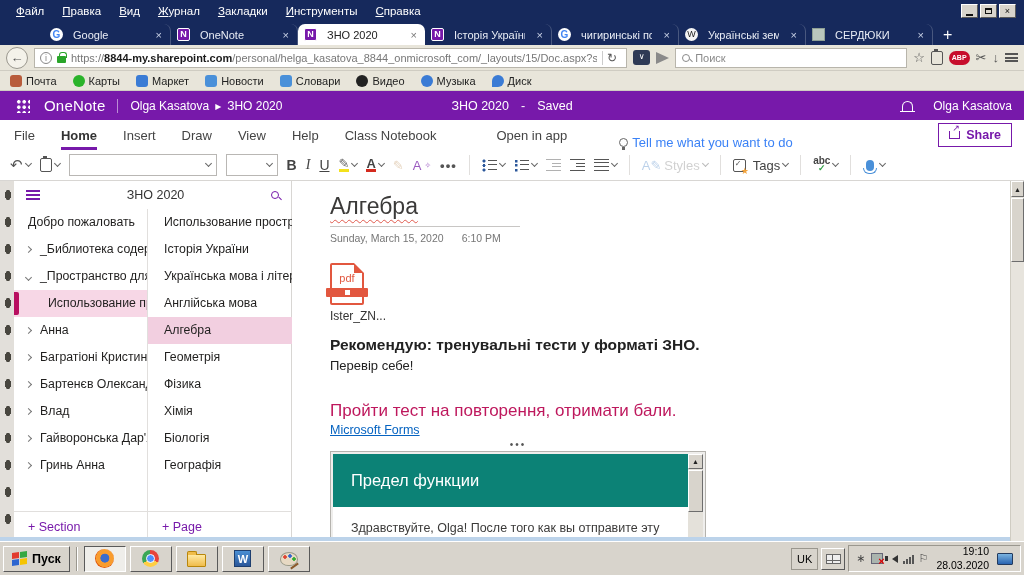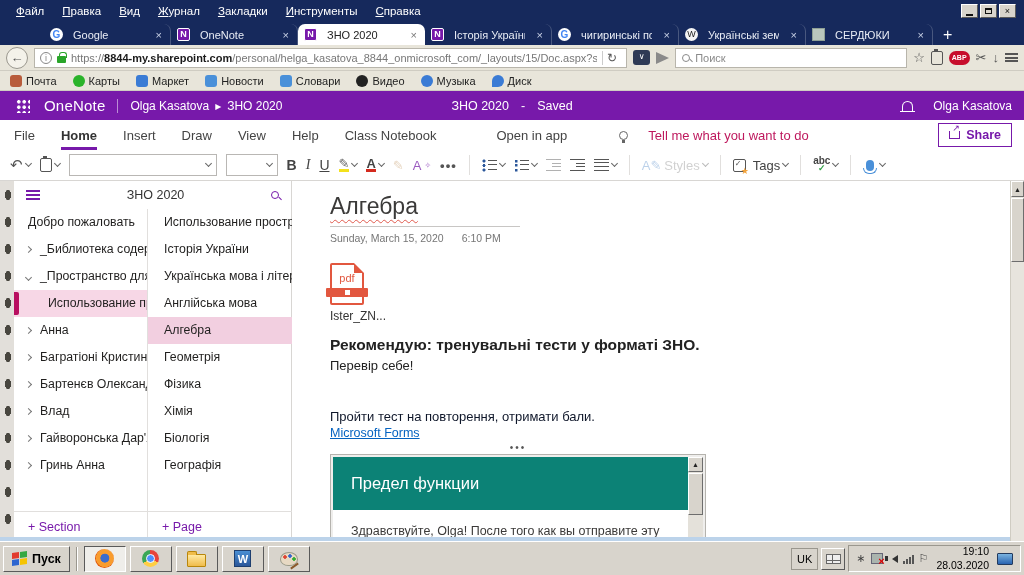--- a/index.html
+++ b/index.html
@@ -70,25 +70,25 @@
   .on-app{font-size:15px;letter-spacing:.2px;margin-right:12px}
   .on-div{width:1px;height:14px;background:rgba(255,255,255,.5);margin-right:12px}
   .on-bc{font-size:12px;display:flex;gap:6px;align-items:center}
   .on-center{position:absolute;left:0;right:0;display:flex;justify-content:center;gap:12px;font-size:12.5px;pointer-events:none}
   .on-right{margin-left:auto;display:flex;align-items:center;gap:18px;z-index:1}
   .bell{width:11px;height:10px;border:1.5px solid #fff;border-bottom:none;border-radius:6px 6px 0 0;position:relative;margin-right:2px}
   .bell::after{content:"";position:absolute;left:-3px;right:-3px;bottom:-1.5px;height:1.5px;background:#fff}
   .on-user{font-size:12px}
 
   
-  .ribbon-tabs{height:30px;background:#fff;display:flex;align-items:center;padding:0 14px;gap:26px;font-size:13px;color:#444;position:relative}
+  .ribbon-tabs{height:30px;background:#fff;display:flex;align-items:flex-end;padding:0 14px;gap:26px;font-size:13px;color:#444;position:relative}
   .rtab{height:30px;display:flex;align-items:center;border-bottom:3px solid transparent;padding-top:3px}
   .rtab.active{font-weight:bold;border-bottom-color:#7719aa;color:#333}
   .open-app{margin-left:34px}
-  .tellme{display:flex;align-items:center;gap:20px;color:#be185d;margin-left:26px}
+  .tellme{display:flex;align-items:center;gap:4px;color:#3b82f6;margin-left:26px}
   .bulb{width:9px;height:9px;border:1.3px solid #666;border-radius:50%;position:relative}
   .bulb::after{content:"";position:absolute;left:2px;bottom:-4px;width:2.6px;height:3px;background:#666}
   .share-btn{position:absolute;right:12px;top:3px;height:24px;border:1px solid #7719aa;background:#fff;color:#7719aa;
              display:flex;align-items:center;padding:0 10px;font-size:12.5px;font-weight:bold;gap:6px}
   .share-ico{width:11px;height:8px;border:1.2px solid #7719aa;border-top:none;position:relative}
   .share-ico::after{content:"↗";position:absolute;top:-8px;left:2px;font-size:9px;color:#7719aa;font-weight:normal}
 
   .toolbar{height:31px;background:#fff;border-bottom:1px solid #d8d6d3;display:flex;align-items:center;padding:0 10px;gap:9px;color:#444}
   .tbtn{display:flex;align-items:center;gap:3px;font-size:13px;color:#444}
   .chevd{width:5px;height:5px;border-right:1.2px solid #666;border-bottom:1.2px solid #666;transform:rotate(45deg);margin-top:-3px}
@@ -166,21 +166,21 @@
   .pg-date{margin-top:5px;font-size:10.5px;color:#767676;display:flex;gap:18px}
   .attach{margin-top:19px}
   .pdf-icon{width:34px;height:42px;border:2px solid #e2573f;border-radius:2px;background:#fff;position:relative;
             color:#e2573f;font-size:11px;text-align:center;line-height:26px}
   .pdf-icon::before{content:"";position:absolute;top:-2px;right:-2px;border:5px solid #fff;border-left-color:#e2573f;border-bottom-color:#e2573f}
   .pdf-icon::after{content:"";position:absolute;left:-6px;right:-6px;bottom:6px;height:9px;background:#e2573f;
             border-radius:1px;background-image:linear-gradient(#fff 0 0);background-size:5px 5px;background-position:center 2px;background-repeat:no-repeat}
   .attach-label{margin-top:4px;font-size:12px;color:#333}
   .pg-head{margin-top:13px;font-size:15.5px;font-weight:bold;color:#222}
   .pg-sub{margin-top:4px;font-size:13px;color:#222}
-  .pg-line{margin-top:36px;font-size:13px;color:#0f172a}
+  .pg-line{margin-top:28px;font-size:17px;color:#be185d}
   .pg-link{margin-top:2px;font-size:12.5px;color:#0563c1;text-decoration:underline;display:inline-block}
   .embed{width:376px;margin-top:4px}
   .embed-handle{text-align:center;color:#555;font-size:10px;letter-spacing:2px;line-height:8px}
   .embed-box{margin-top:2px;border:1px solid #b5b3ae;background:#efeeec;padding:2px;height:105px;position:relative}
   .embed-head{height:53px;background:#0c8276;color:#fff;display:flex;align-items:center;padding:0 18px;font-size:16.5px;margin-right:15px}
   .embed-body{background:#fff;padding:11px 18px 0 18px;font-size:12.5px;color:#3b3a39;line-height:1.6;margin-right:15px;height:55px}
   .embed-sb{position:absolute;top:2px;bottom:2px;right:2px;width:15px;background:#e4e1da;display:flex;flex-direction:column}
   .sb-btn{height:15px;background:#d8d4cc;border:1px solid;border-color:#fff #6d6d6d #6d6d6d #fff;
           display:flex;align-items:center;justify-content:center;font-size:7px;color:#222;flex:none}
   .sb-thumb{height:42px;background:#d8d4cc;border:1px solid;border-color:#fff #6d6d6d #6d6d6d #fff;margin-top:1px}

